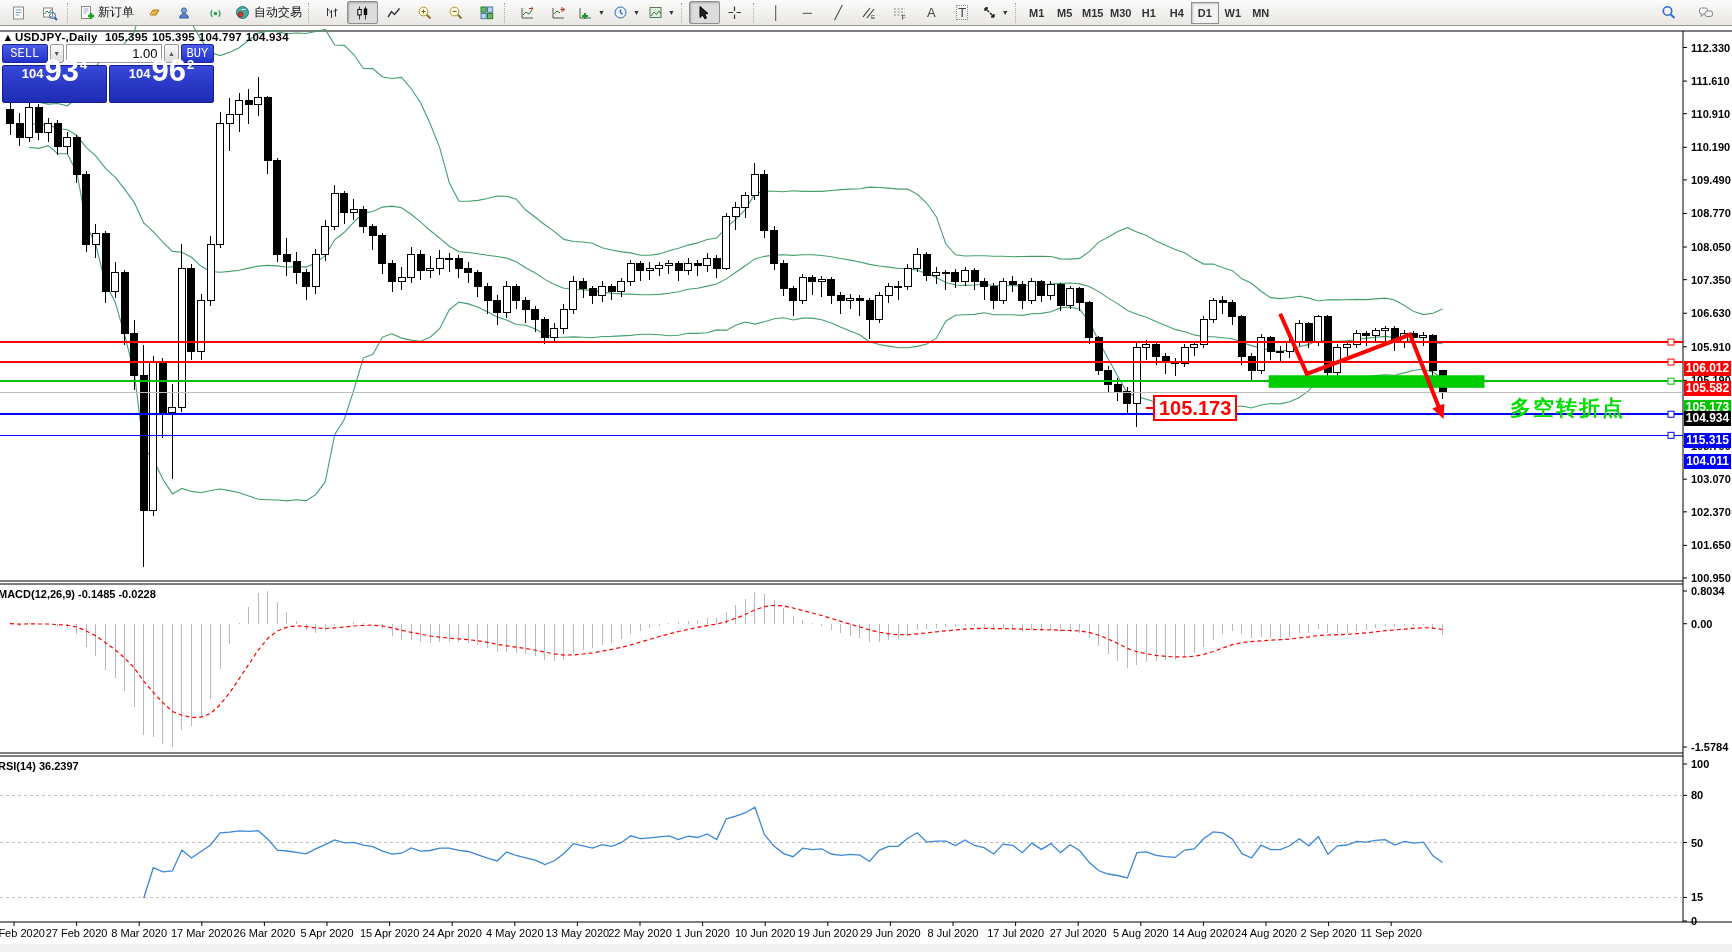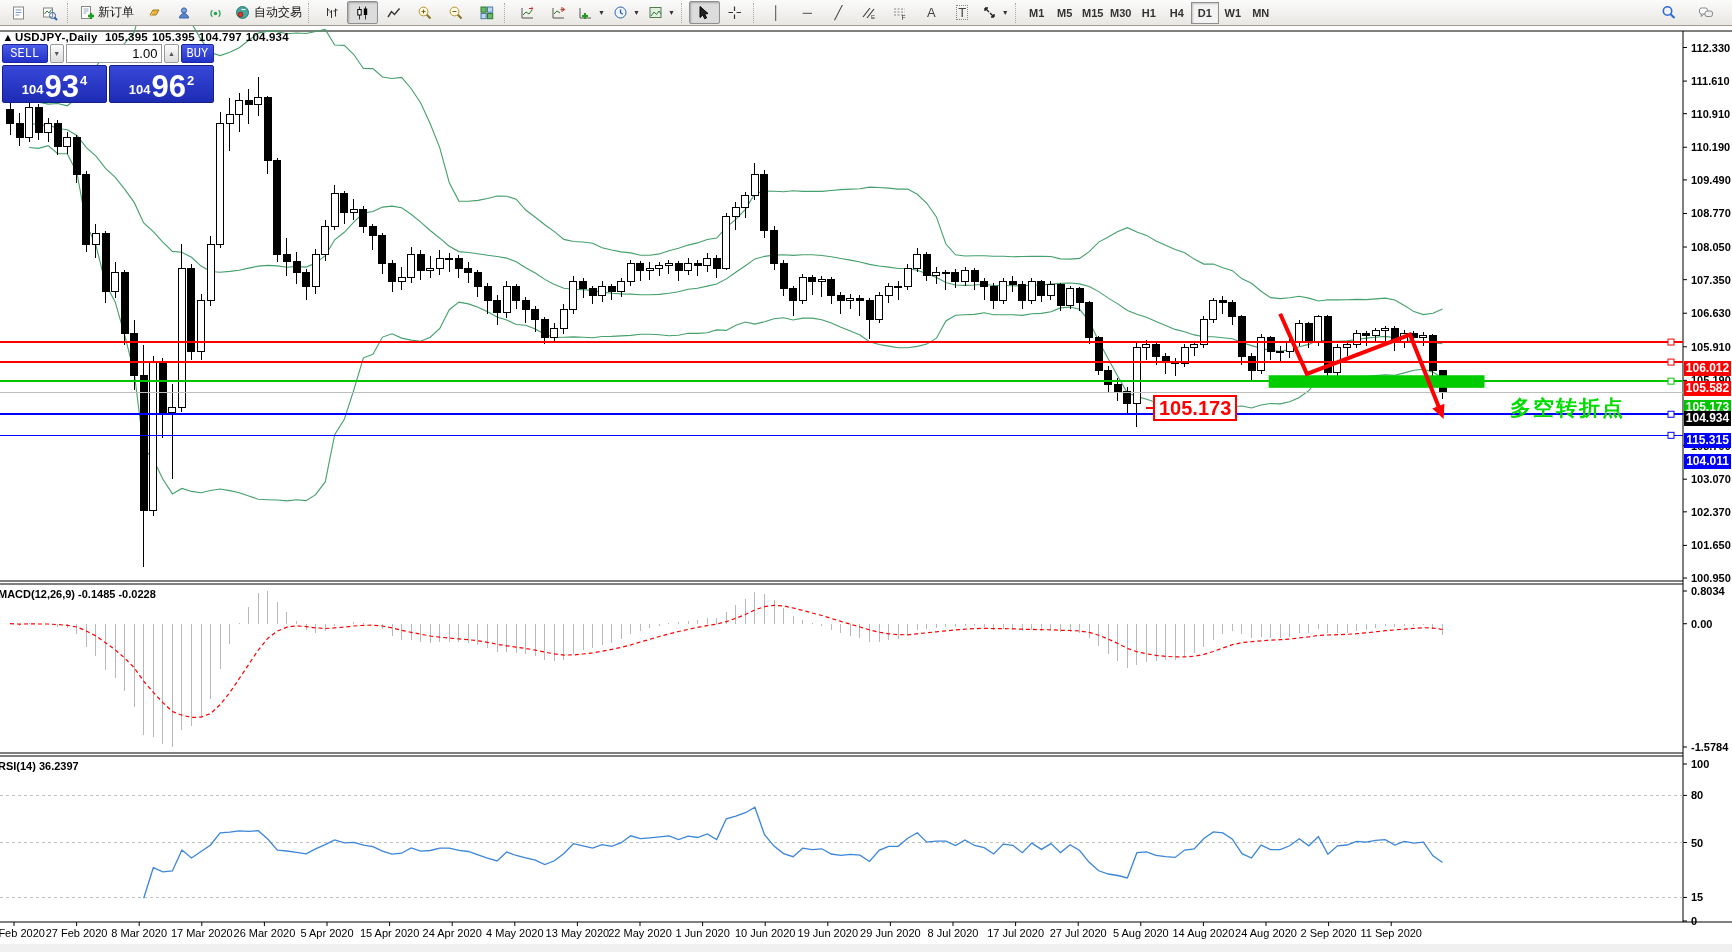--- a/index.html
+++ b/index.html
@@ -34,21 +34,21 @@
   .btn-blue{background:linear-gradient(#4a5ce8,#2232c8);border:1px solid #1a27a0;border-radius:2px;
     color:#fff;font-size:12px;font-weight:400;display:flex;align-items:center;justify-content:center;font-family:Liberation Mono, monospace;}
   .tp-sell{width:50px;}
   .tp-buy{width:36px;}
   .spin-btn{width:14px;background:linear-gradient(#fdfdfd,#dcdcdc);border:1px solid #9a9a9a;
     color:#555;font-size:7px;display:flex;align-items:center;justify-content:center;border-radius:2px;}
   .vol-input{width:72px;background:#fff;border:1px solid #9a9a9a;color:#000;font-size:13px;
     display:flex;align-items:center;justify-content:flex-end;padding-right:4px;padding-left:28px;}
   .tp-row2{display:flex;gap:2px;margin-top:2px;height:38px;}
   .price-box{flex:1;background:linear-gradient(#3747d8,#1e2cb4);border:1px solid #141f8c;border-radius:2px;
-    display:flex;align-items:flex-end;justify-content:center;padding-bottom:2px;}
+    display:flex;align-items:flex-end;justify-content:center;padding-bottom:18px;}
   .p-small{font-size:13px;font-weight:700;margin:0 1px 3px 0;}
   .p-big{font-size:31px;font-weight:700;line-height:.85;}
   .p-sup{font-size:13px;font-weight:700;margin:0 0 12px 1px;}
   
   .price-callout{position:absolute;left:1153px;top:343px;z-index:25;background:#fff;
     border:2px solid #ff0000;color:#ff0000;font-size:20px;font-weight:700;
     padding:0 4px;line-height:22px;}
   .price-callout:before{content:"";position:absolute;left:-9px;top:10px;width:7px;height:2px;background:#ff0000;}
   .turning-point{position:absolute;left:1510px;top:339px;z-index:25;color:#00dc00;
     font-size:21px;font-weight:700;letter-spacing:2px;white-space:nowrap;}

